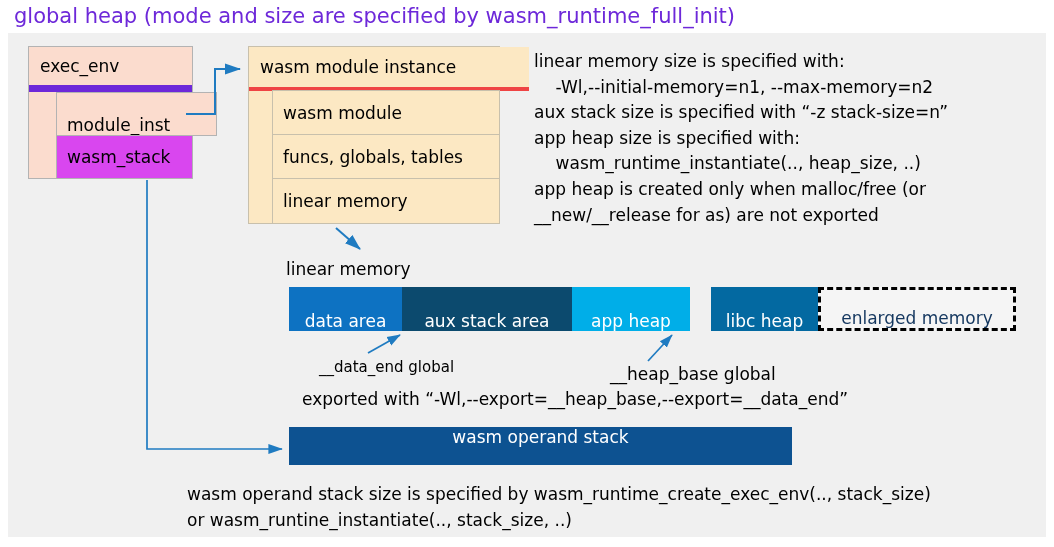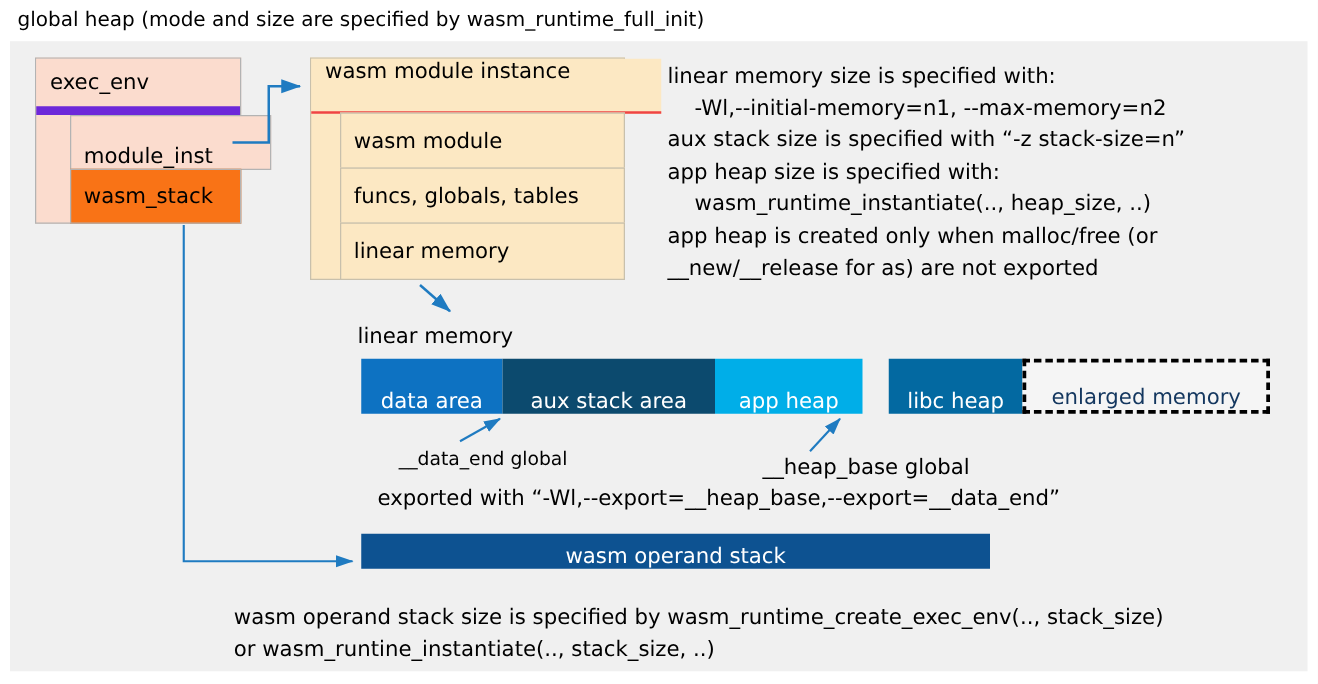--- a/index.html
+++ b/index.html
@@ -21,24 +21,24 @@
   .abs { position: absolute; }
 
   #panel {
     left: 8px; top: 33px;
     width: 1038px; height: 504px;
     background: #f0f0f0;
   }
 
   #title {
     left: 14px; top: 5px;
-    font-size: 16px;
+    font-size: 21px;
     line-height: 22px;
     white-space: nowrap;
-    color: #000000;
+    color: #6d28d9;
   }
 
   
   #exec-env-box {
     left: 28px; top: 46px;
     width: 165px; height: 133px;
     border: 1px solid #b3b3b3;
     box-sizing: border-box;
     background: #fbdcce;
   }
@@ -68,23 +68,23 @@
     left: 248px; top: 46px;
     width: 252px; height: 178px;
     border: 1px solid #c8c0ac;
     box-sizing: border-box;
     background: #fce8c3;
   }
   #wmi-header {
     left: 249px; top: 47px;
     width: 280px; height: 44px;
     background: #fce8c3;
-    border-bottom: 2px solid #ef4444;
-    box-sizing: border-box;
-    display: flex; 
+    border-bottom: 4px solid #ef4444;
+    box-sizing: border-box;
+    display: flex; align-items: center;
   }
   #wmi-header span { padding-left: 11px; font-size: 17px; }
 
   .wmi-row {
     border: 1px solid #c8c0ac;
     box-sizing: border-box;
     background: #fce8c3;
     display: flex; align-items: center; text-align: right;
   }
   .wmi-row span { padding-left: 10px; font-size: 17px; white-space: nowrap; }
@@ -141,22 +141,22 @@
     font-size: 17px; white-space: nowrap; margin-left: 12px;
   }
   #export-line {
     left: 302px; top: 389px;
     font-size: 17px; white-space: nowrap;
   }
 
   
   #operand-stack-bar {
     left: 289px; top: 427px;
-    width: 503px; height: 28px;
-    display: flex; align-items: flex-end; justify-content: center;
+    width: 503px; height: 38px;
+    display: flex; align-items: flex-start; justify-content: center;
     color: #ffffff;
     font-size: 17px;
   }
 
   
   #note-bottom {
     left: 187px; top: 481px;
     width: 860px;
     font-size: 17px;
     line-height: 26px;
@@ -178,21 +178,21 @@
 
   <div class="abs" id="title">global heap (mode and size are specified by wasm_runtime_full_init)</div>
 
   <div class="abs" id="exec-env-box" style="background: rgb(251, 220, 206);"></div>
   <div class="abs" id="exec-env-header" style="background: rgb(251, 220, 206);">
     <span>exec_env</span>
   </div>
   <div class="abs inner-row" id="module-inst-row" style="background: rgb(251, 220, 206);">
     <span>module_inst</span>
   </div>
-  <div class="abs inner-row" id="wasm-stack-row" style="background: #f97316;">
+  <div class="abs inner-row" id="wasm-stack-row" style="background: #d946ef;">
     <span>wasm_stack</span>
   </div>
 
   <div class="abs" id="wmi-box" style="background: rgb(252, 232, 195);"></div>
   <div class="abs" id="wmi-header" style="background: rgb(252, 232, 195);">
     <span>wasm module instance</span>
   </div>
   <div class="abs wmi-row" id="wmi-row-1" style="background: rgb(252, 232, 195);">
     <span>wasm module</span>
   </div>

